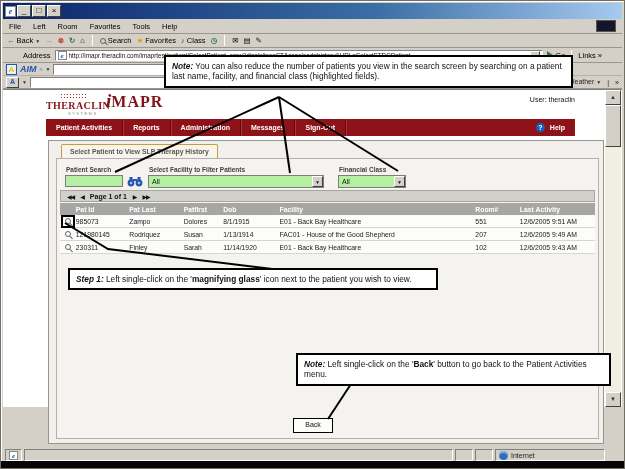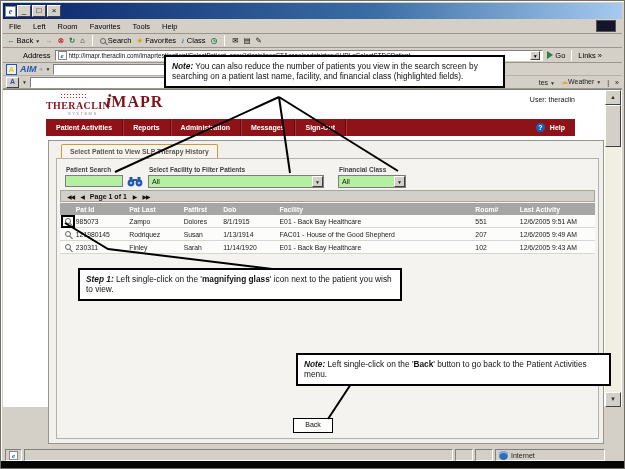--- a/index.html
+++ b/index.html
@@ -77,22 +77,22 @@
   .spane { border:1px solid; border-color:#808080 #fff #fff #808080; display:flex; align-items:center; padding:0 3px; font-size:7px; gap:3px; color:#222; }
   .spane.grow { flex:1; }
   .globe { width:9px; height:9px; border-radius:50%; background:#2f6db5; box-shadow:inset 0 2px 0 #7fb2e5; }
   .grip { width:13px; }
   .blackstrip { position:absolute; left:0; bottom:0; width:625px; height:7px; background:#050505; }
 
   
   .lines { position:absolute; left:0; top:0; z-index:40; pointer-events:none; }
   .callout { position:absolute; z-index:50; background:#fff; border:2px solid #000; padding:4px 6px; font-size:8.3px; color:#111; line-height:1.25; }
   .bi { font-weight:bold; font-style:italic; } .bb { font-weight:bold; }
-  .note-top { left:163px; top:54px; width:341px; }
-  .note-step { left:77px; top:267px; width:324px; }
+  .note-top { left:163px; top:54px; width:409px; }
+  .note-step { left:67px; top:267px; width:370px; }
   .note-bottom { left:295px; top:352px; width:315px; }
 </style>
 </head>
 <body>
 
 <div class="window">
 
   <div class="titlebar">
     <span class="ie-doc">e</span>
     <span class="winbtn">_</span>

